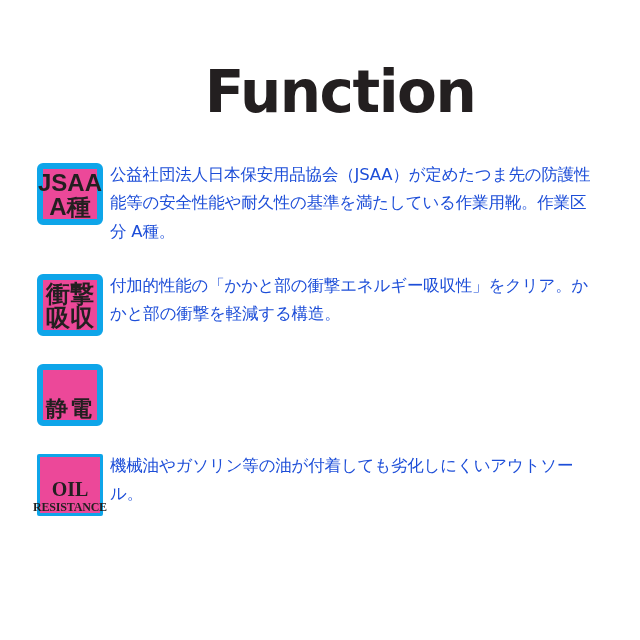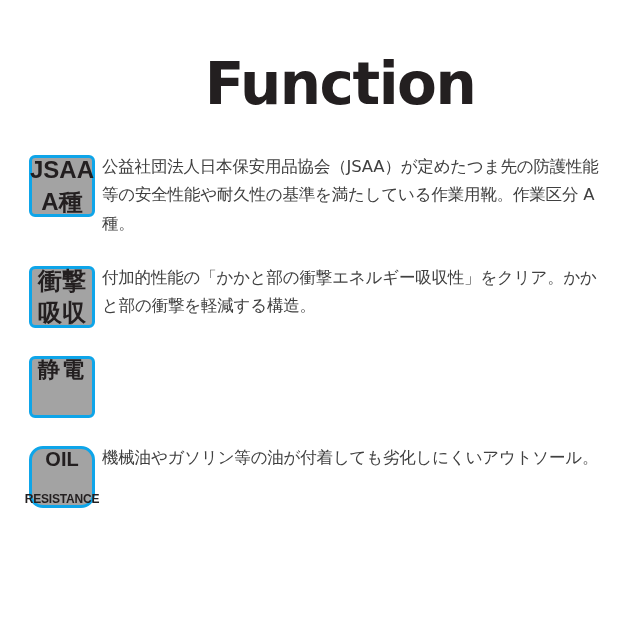--- a/index.html
+++ b/index.html
@@ -12,21 +12,21 @@
     background: #ffffff;
     font-family: "Liberation Sans", "DejaVu Sans", sans-serif;
     color: #231f20;
     overflow: hidden;
   }
   .page {
     position: relative;
     width: 640px;
     height: 484px;
     box-sizing: border-box;
-    padding: 4px;
+    padding: 12px;
   }
   .title {
     font-size: 58px;
     font-weight: 900;
     letter-spacing: -1.5px;
     color: #231f20;
     text-align: center;
     margin: 0;
     padding-top: 50px;
     padding-left: 40px;
@@ -44,36 +44,37 @@
   }
   .badge-cell {
     width: 80px;
     flex: 0 0 80px;
     display: flex;
     justify-content: center;
     padding-top: 2px;
   }
   .badge {
     box-sizing: border-box;
-    border: 3px solid #0ea5e9;
+    border: 6px solid #0ea5e9;
     border-radius: 6px;
     width: 66px;
     height: 62px;
     display: flex;
     flex-direction: column;
     align-items: center;
-    justify-content: space-between;
+    justify-content: flex-end;
     line-height: 1.0;
     font-weight: 700;
     color: #231f20;
-    background: #a3a3a3;
+    background: #ec4899;
   }
   .badge.round {
-    border-radius: 14px;
+    border-radius: 2px;
     border-width: 3px;
+    font-family: Liberation Serif, serif;
   }
   .badge .l1 {
     font-size: 17px;
     letter-spacing: -0.5px;
     font-weight: 700;
   }
   .badge .l2 {
     font-size: 23px;
     font-weight: 700;
     letter-spacing: -0.5px;
@@ -96,21 +97,21 @@
   }
   .badge.oil .l2 {
     font-size: 12px;
     font-weight: 700;
     letter-spacing: -0.2px;
   }
   .desc {
     flex: 1 1 auto;
     font-size: 16.5px;
     line-height: 1.72;
-    color: #404040;
+    color: #1d4ed8;
     padding-right: 14px;
     padding-top: 0px;
     font-family: "DejaVu Sans", "Liberation Sans", sans-serif;
     letter-spacing: -0.2px;
   }
 </style>
 </head>
 <body>
 
 <div class="page">

